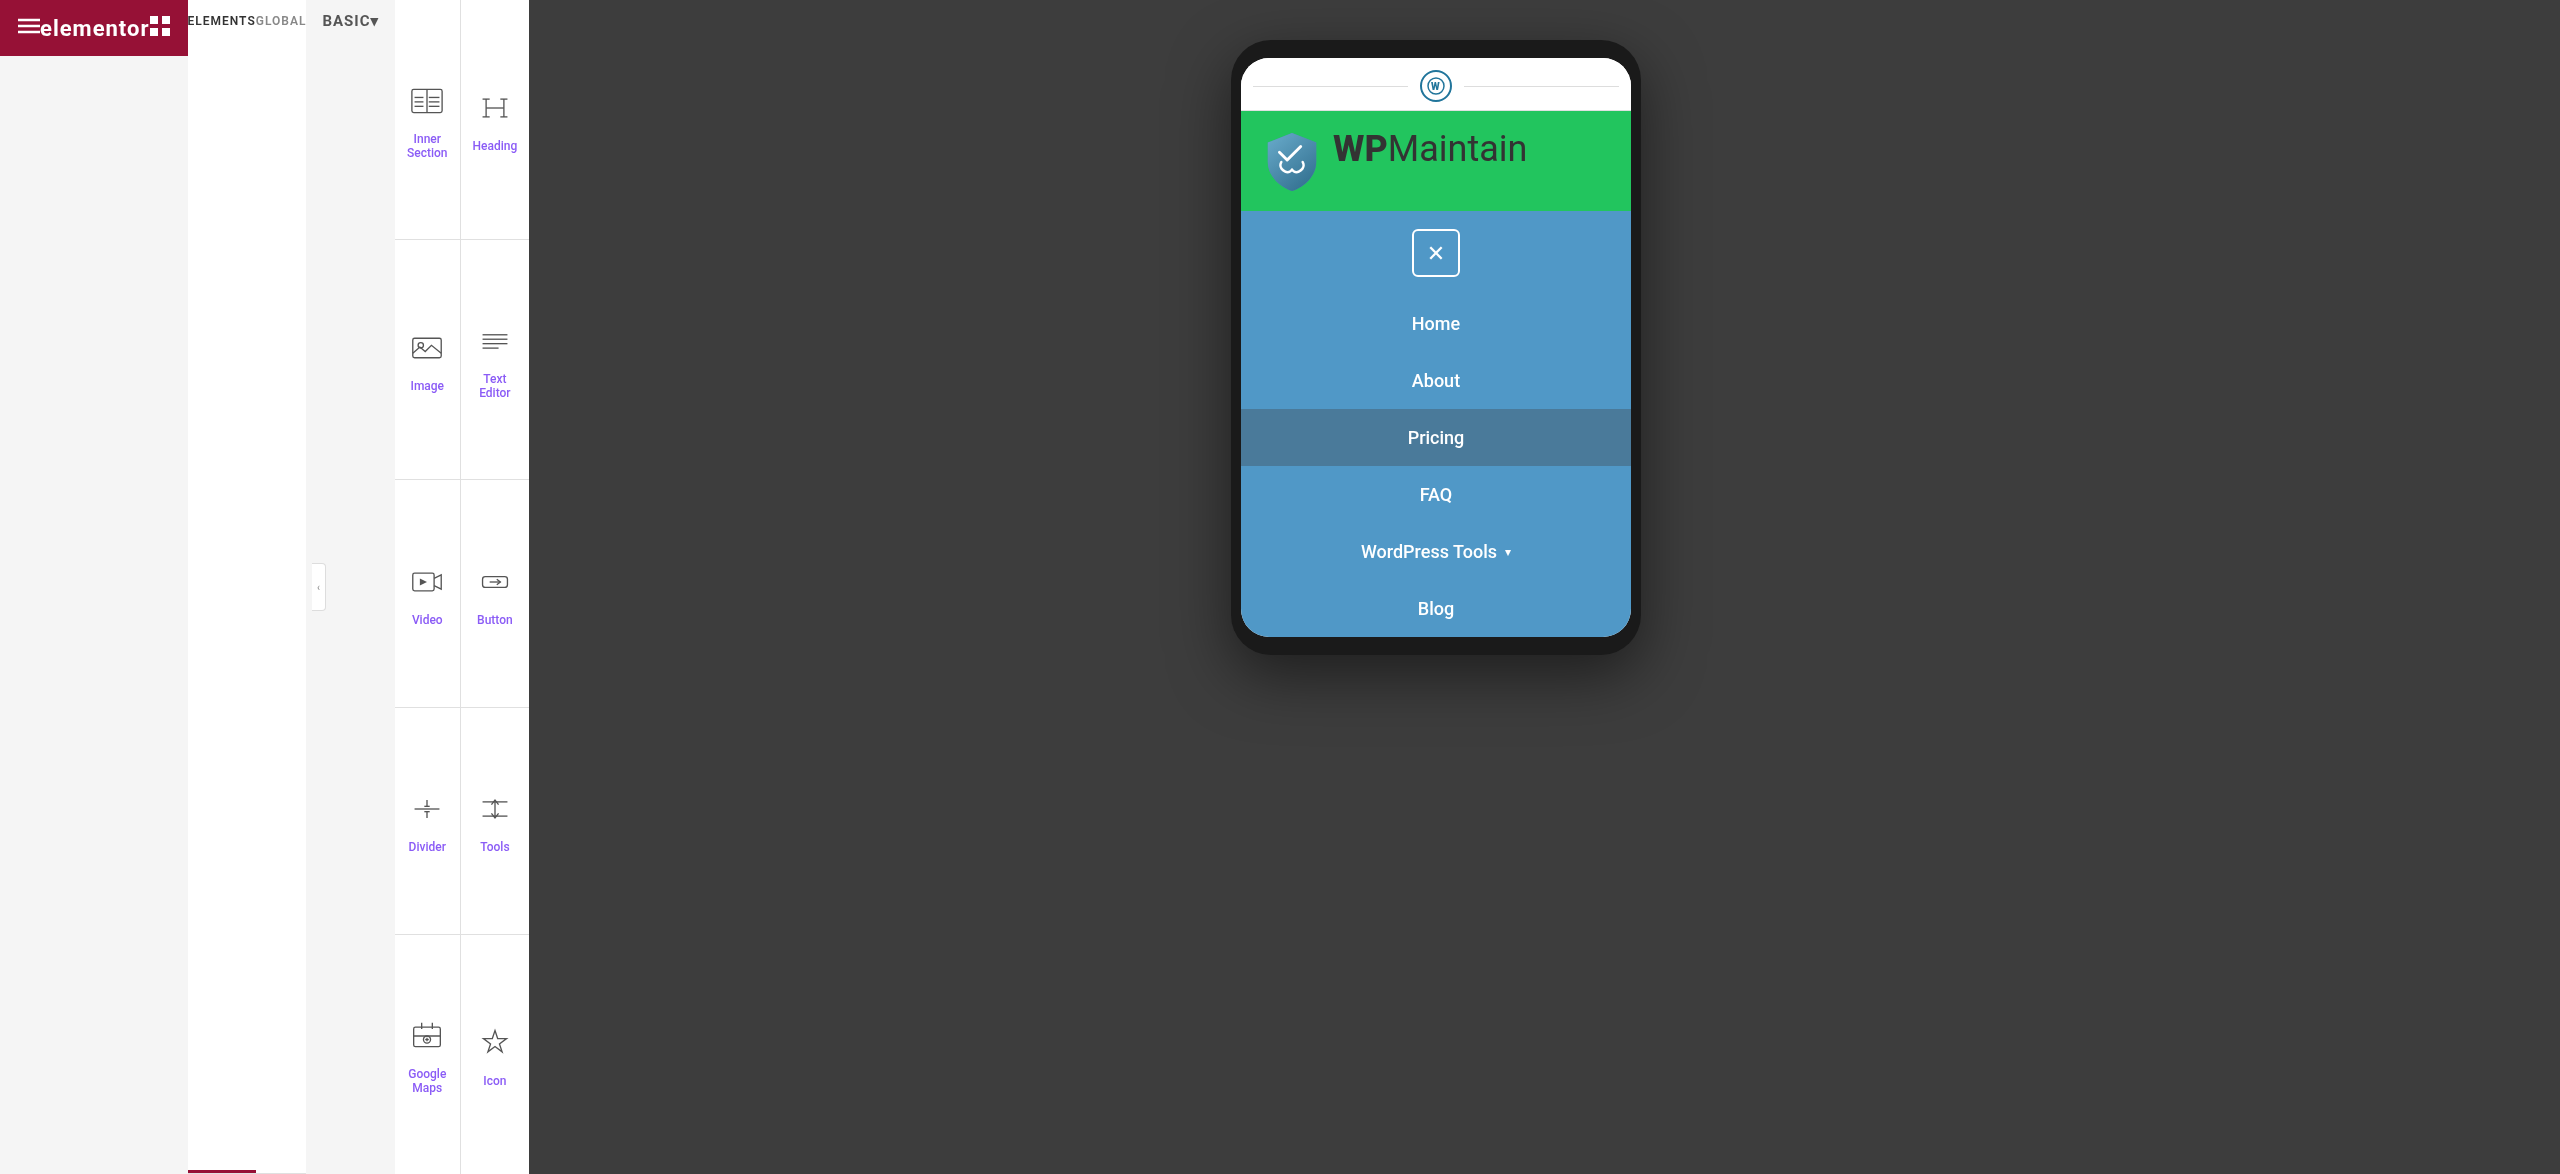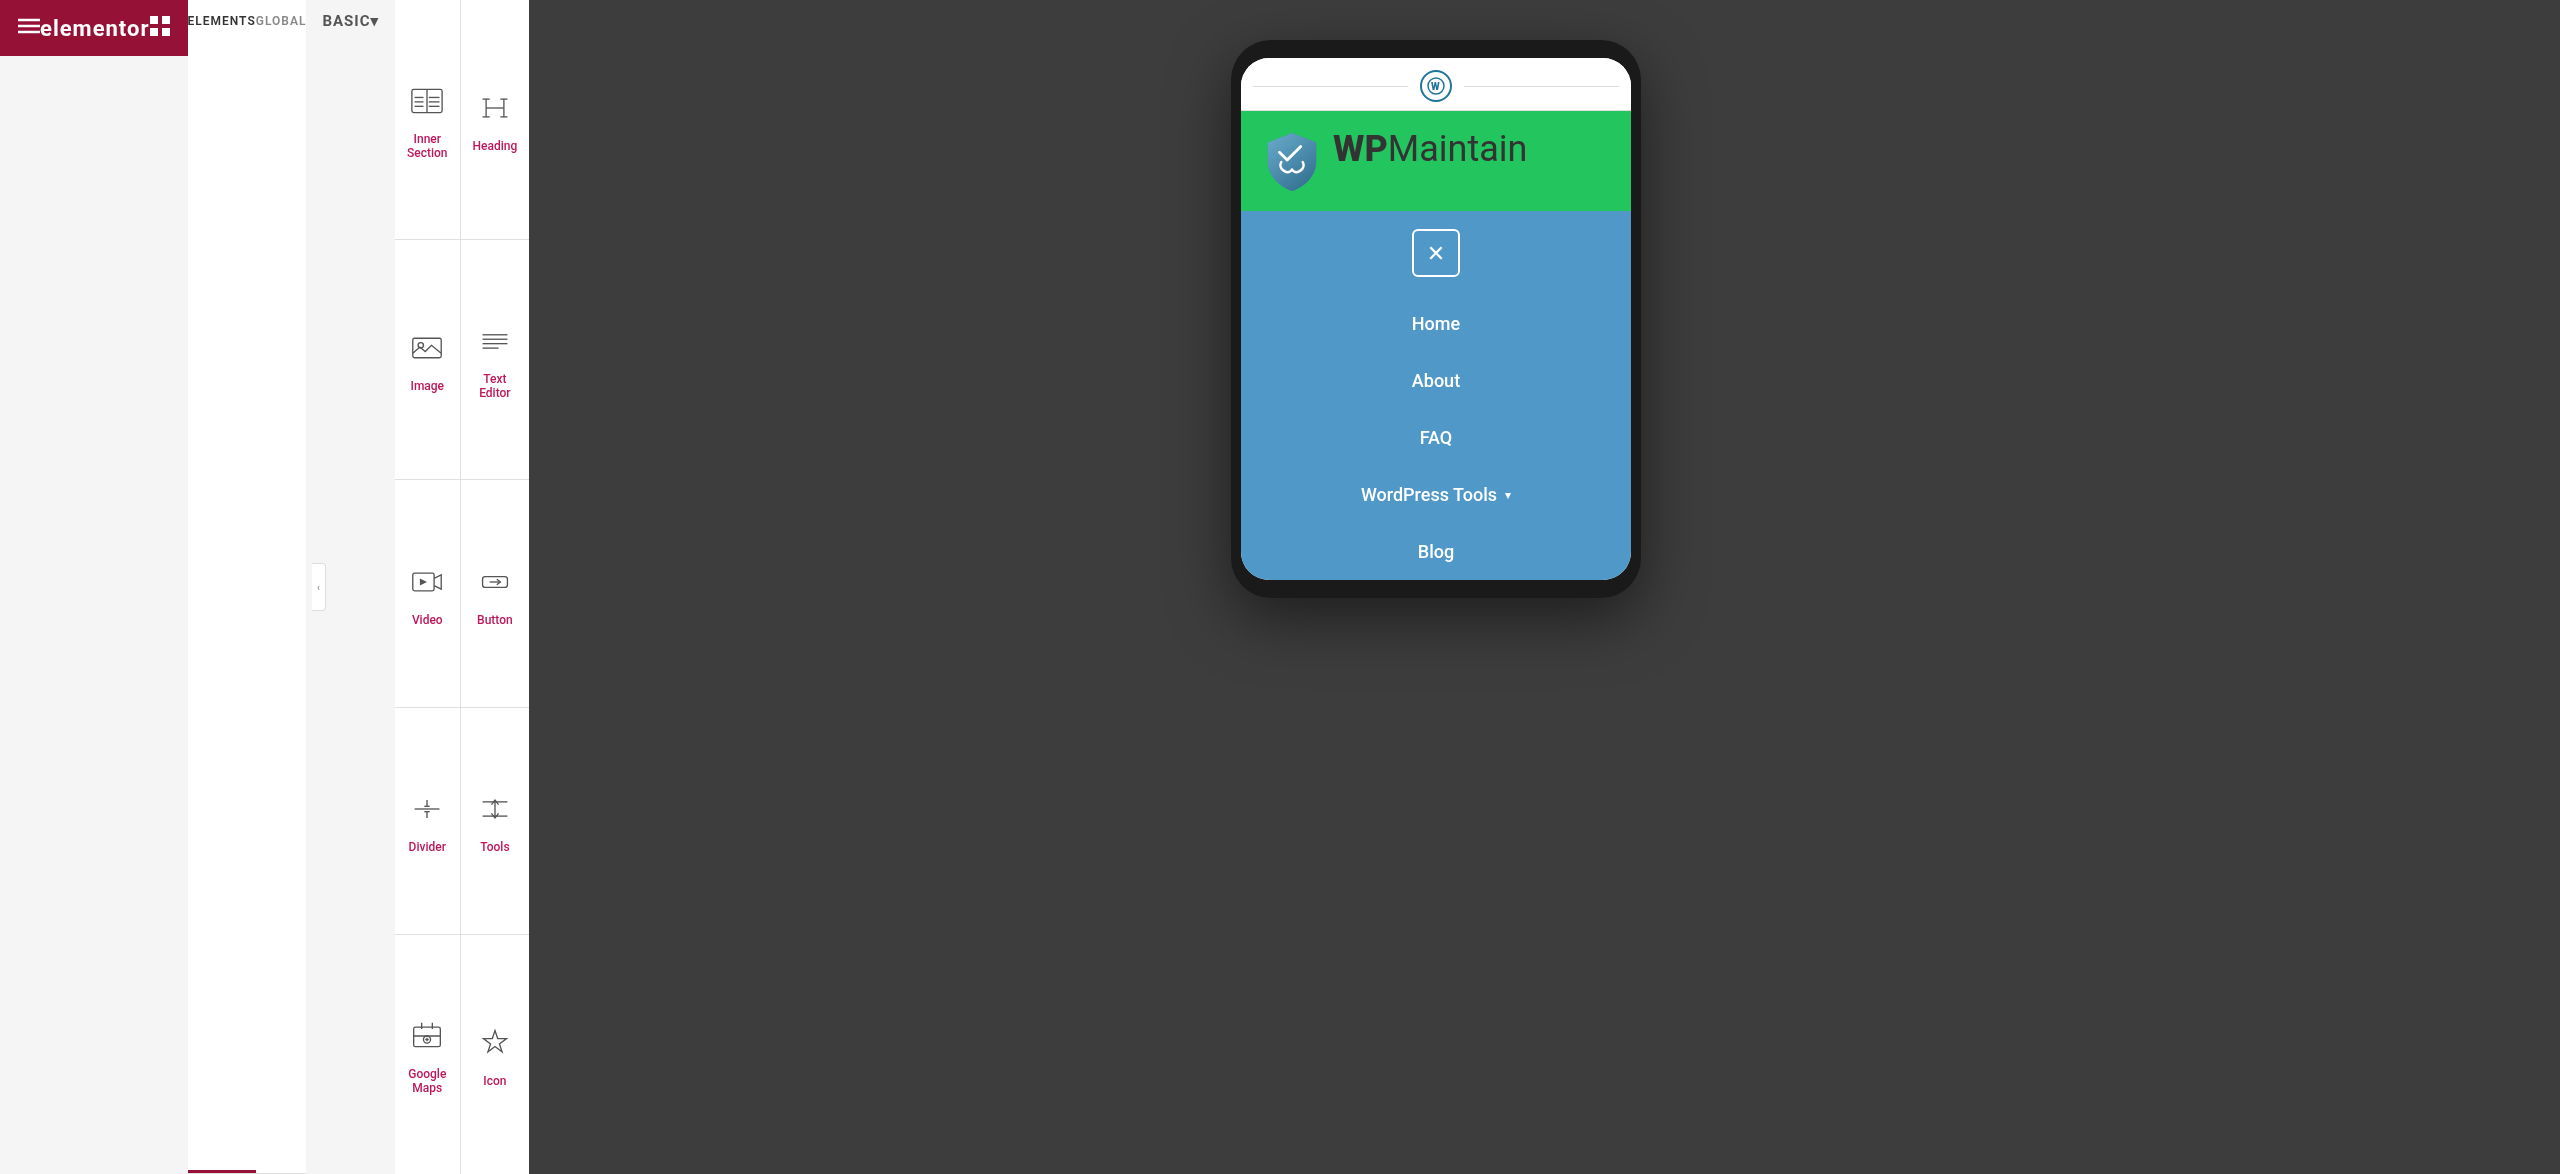--- a/index.html
+++ b/index.html
@@ -147,21 +147,21 @@
     .widget-icon svg {
       width: 32px;
       height: 32px;
       fill: none;
       stroke: #555;
       stroke-width: 1.5;
     }
 
     .widget-label {
       font-size: 12px;
-      color: #be185d;
+      color: #8b5cf6;
       font-weight: 500;
       text-align: center;
     }
 
     .collapse-handle {
       position: absolute;
       right: -14px;
       top: 50%;
       transform: translateY(-50%);
       width: 14px;
@@ -522,20 +522,23 @@
             <span>✕</span>
           </div>
         </div>
 
         <div class="nav-item">
           <span>Home</span>
         </div>
         <div class="nav-item">
           <span>About</span>
         </div>
+        <div class="nav-item active" style="background:#4a7a9a;">
+          <span>Pricing</span>
+        </div>
         <div class="nav-item">
           <span>FAQ</span>
         </div>
         <div class="nav-item with-arrow">
           <span>WordPress Tools</span>
           <span class="nav-arrow">▾</span>
         </div>
         <div class="nav-item">
           <span>Blog</span>
         </div>

